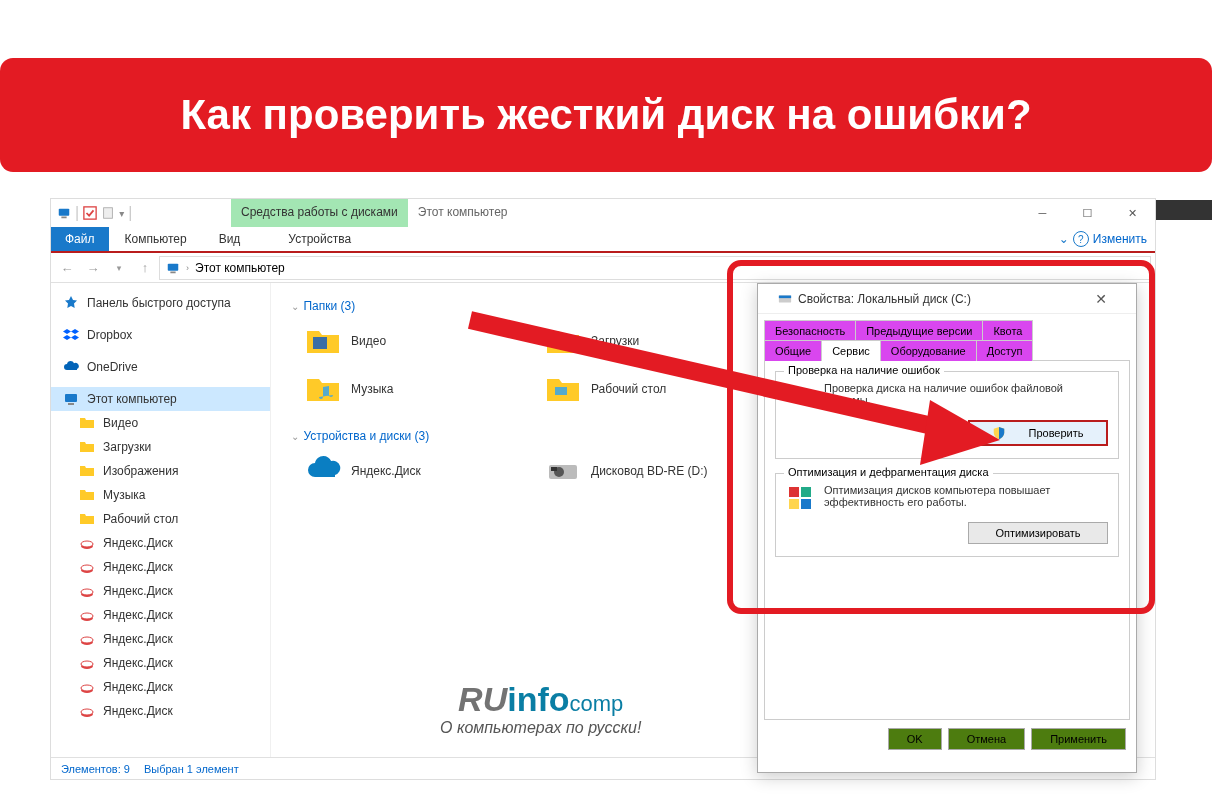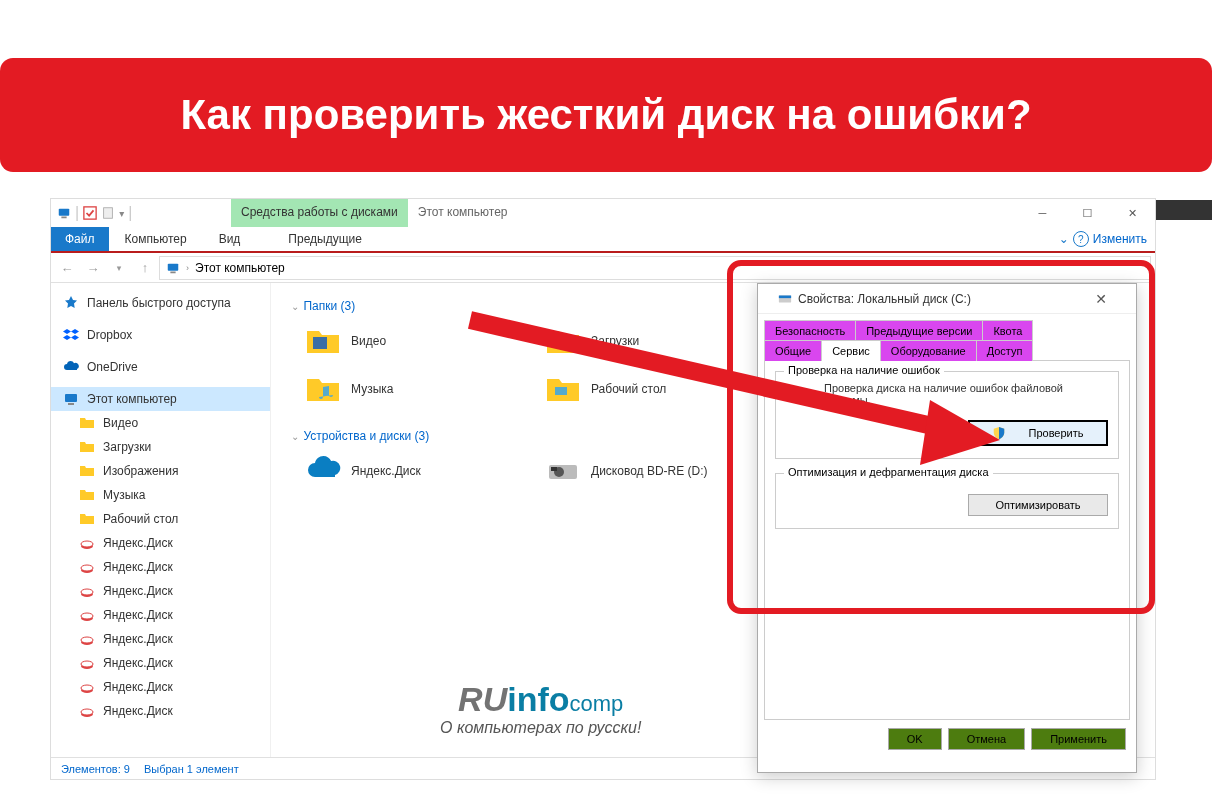--- a/index.html
+++ b/index.html
@@ -55,21 +55,21 @@
   .props-close { width: 30px; text-align: center; font-size: 14px; color: #555; cursor: pointer; }
   .props-tabs { display: flex; flex-wrap: wrap; padding: 6px 6px 0; font-size: 11px; }
   .ptab { padding: 4px 10px; border: 1px solid #ccc; border-bottom: none; background: #d946ef; margin-right: -1px; margin-bottom: -1px; }
   .ptab.active { background: #fff; position: relative; z-index: 2; }
   .props-body { border: 1px solid #ccc; margin: 0 6px; padding: 10px; height: 360px; font-size: 11px; }
   .group-box { border: 1px solid #ccc; padding: 10px 10px 12px; margin-bottom: 14px; position: relative; }
   .group-box-title { position: absolute; top: -8px; left: 8px; background: #fff; padding: 0 4px; font-size: 11px; }
   .group-row { display: flex; align-items: flex-start; gap: 10px; }
   .group-desc { flex: 1; font-size: 11px; color: #333; }
   .group-btn { margin-top: 10px; margin-left: auto; display: block; padding: 4px 22px; font-size: 11px; background: #e9e9e9; border: 1px solid #aaa; min-width: 140px; }
-  .group-btn.highlight { border: 2px solid #000000; background: #e5f1fb; display: flex; align-items: center; justify-content: center; gap: 22px; }
+  .group-btn.highlight { border: 2px solid #b91c1c; background: #e5f1fb; display: flex; align-items: center; justify-content: center; gap: 22px; }
   .shield { width: 14px; height: 14px; }
   .props-footer { display: flex; justify-content: flex-end; gap: 6px; padding: 8px 10px; }
   .dlg-btn { padding: 4px 18px; font-size: 11px; background: #4d7c0f; border: 1px solid #aaa; }
 
   
   .callout { position: absolute; left: 727px; top: 260px; width: 428px; height: 354px; border: 6px solid #e31b23; border-radius: 14px; pointer-events: none; }
   .arrow-svg { position: absolute; left: 460px; top: 300px; width: 560px; height: 170px; pointer-events: none; }
 
   
   .logo { position: absolute; left: 440px; top: 680px; text-align: center; }
@@ -117,21 +117,21 @@
       <div class="win-btn">─</div>
       <div class="win-btn">☐</div>
       <div class="win-btn">✕</div>
     </div>
   </div>
 
   <div class="ribbon">
     <div class="ribbon-file">Файл</div>
     <div class="ribbon-tab">Компьютер</div>
     <div class="ribbon-tab">Вид</div>
-    <div class="ribbon-tab manage" style="margin-left:16px">Предыдущие</div>
+    <div class="ribbon-tab manage" style="margin-left:16px">Устройства</div>
     <div class="ribbon-right">
       <span style="color:#1979ca">⌄</span>
       <span style="width:16px;height:16px;border:1.5px solid #1979ca;border-radius:50%;display:inline-flex;align-items:center;justify-content:center;font-size:10px;color:#1979ca">?</span>
       <span>Изменить</span>
     </div>
   </div>
 
   <div class="addressbar">
     <div class="nav-arrow">←</div>
     <div class="nav-arrow">→</div>
@@ -379,20 +379,29 @@
       <button class="group-btn highlight">
         <svg class="shield" viewBox="0 0 16 16">
             <path d="M8 1l6 2v4c0 4-3 7-6 8-3-1-6-4-6-8V3z" fill="#ffd54f"></path>
             <path d="M8 1l6 2v4c0 4-3 7-6 8z" fill="#1979ca"></path>
           </svg>
         <span>Проверить</span>
       </button>
     </div>
     <div class="group-box">
       <div class="group-box-title">Оптимизация и дефрагментация диска</div>
+      <div class="group-row">
+        <svg width="28" height="28" viewBox="0 0 28 28">
+            <rect x="3" y="3" width="10" height="10" fill="#d33"></rect>
+            <rect x="15" y="3" width="10" height="10" fill="#2a8"></rect>
+            <rect x="3" y="15" width="10" height="10" fill="#ffd54f"></rect>
+            <rect x="15" y="15" width="10" height="10" fill="#1979ca"></rect>
+          </svg>
+        <div class="group-desc">Оптимизация дисков компьютера повышает эффективность его работы.</div>
+      </div>
       <button class="group-btn">Оптимизировать</button>
     </div>
   </div>
   <div class="props-footer">
     <button class="dlg-btn">OK</button>
     <button class="dlg-btn">Отмена</button>
     <button class="dlg-btn">Применить</button>
   </div>
 </div>
 

